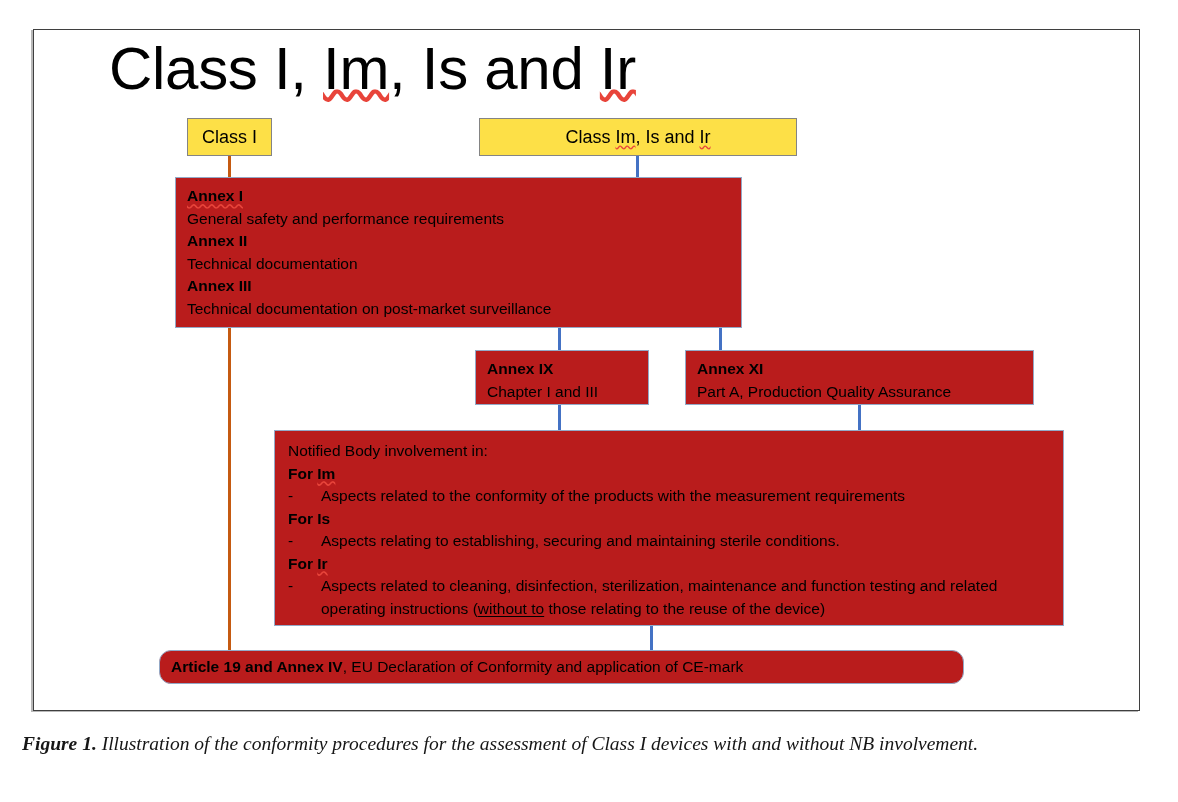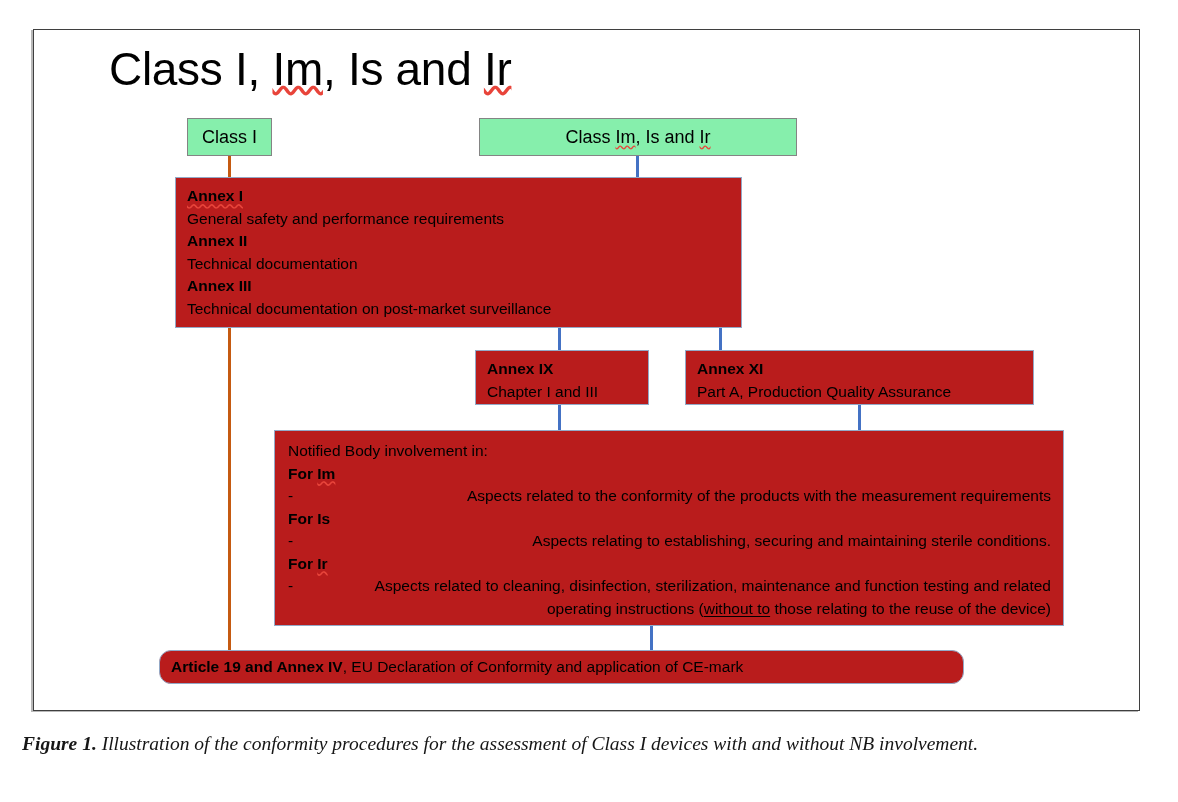--- a/index.html
+++ b/index.html
@@ -34,21 +34,21 @@
     left: 0; top: 0;
     width: 100%;
     height: 100%;
   }
 
   
   #diagram-title {
     position: absolute;
     left: 75px;
     top: 11px;
-    font-size: 46px;
+    font-size: 60px;
     line-height: 56px;
     letter-spacing: -0.3px;
     color: #000;
     white-space: nowrap;
   }
   .sq {
     
     text-decoration: underline wavy #e8443a;
     text-decoration-skip-ink: none;
     text-underline-offset: 2px;
@@ -57,21 +57,21 @@
   #diagram-title .sq { text-underline-offset: 1px; }
 
   
   .box {
     position: absolute;
     box-sizing: border-box;
     background: #b91c1c;
     border: 1px solid #93a9c7;
   }
   .box-grey {
-    background: #86efac;
+    background: #fde047;
     border: 1.5px solid #848484;
     display: flex;
     align-items: center;
     justify-content: center;
     font-size: 18px;
   }
   .box-text {
     font-size: 15.5px;
     line-height: 22.5px;
     padding: 7px 10px 6px 11px;
@@ -87,21 +87,21 @@
 
   
   #nb-box .nb-line { white-space: nowrap; }
   #nb-box .nb-bullet {
     display: flex;
   }
   #nb-box .nb-dash {
     width: 33px;
     flex: 0 0 33px;
   }
-  #nb-box .nb-btext { flex: 1 1 auto; text-align: right; }
+  #nb-box .nb-btext { flex: 1 1 auto; }
   .u { text-decoration: underline; text-underline-offset: 2px; }
 
   
   #figure-caption {
     position: absolute;
     left: 22px;
     top: 730px;
     width: 1139px;
     font-family: "Liberation Serif", "DejaVu Serif", serif;
     font-style: italic;

